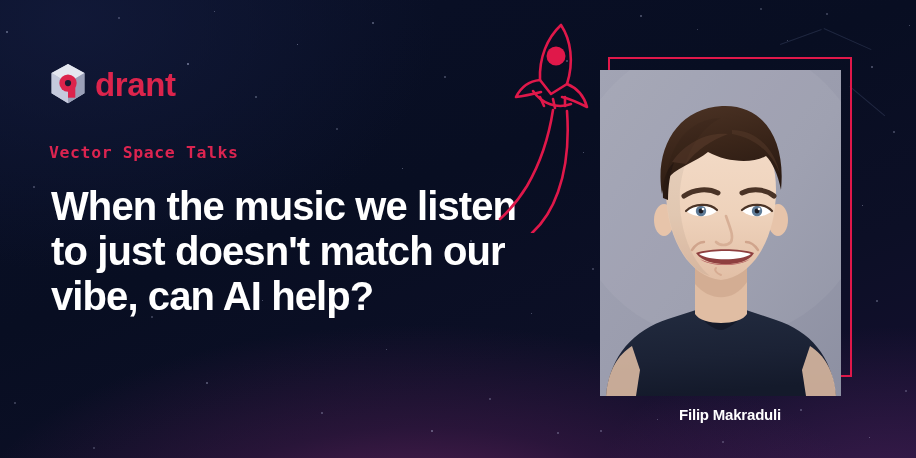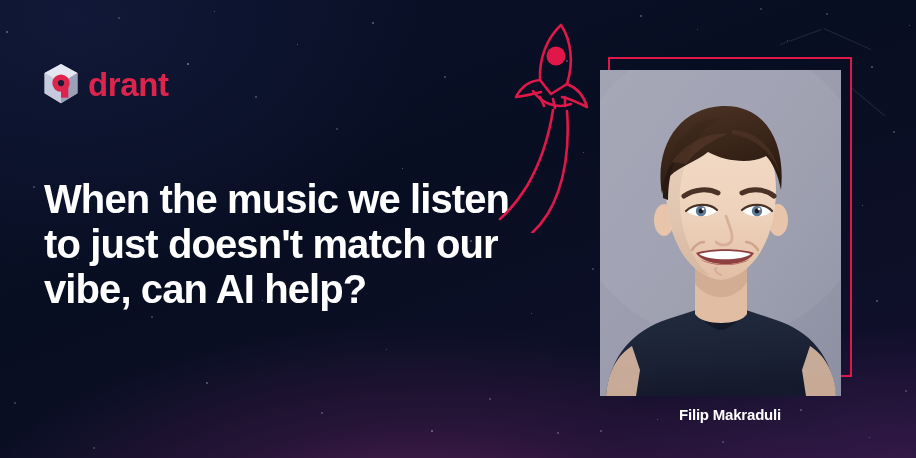--- a/index.html
+++ b/index.html
@@ -34,21 +34,21 @@
   .constellation-line {
     position: absolute;
     height: 1px;
     background: rgba(150,165,220,0.16);
     transform-origin: 0 0;
   }
 
   
   .logo {
     position: absolute;
-    left: 41px;
+    left: 48px;
     top: 63px;
     display: flex;
     align-items: center;
     gap: 7px;
   }
   .logo-mark { width: 40px; height: 42px; display:block; }
   .logo-text {
     color: #dc244c;
     font-size: 33px;
     font-weight: 700;
@@ -73,21 +73,21 @@
   .headline {
     position: absolute;
     left: 44px;
     top: 177px;
     width: 470px;
     color: #ffffff;
     font-size: 40px;
     font-weight: 700;
     line-height: 1.13;
     letter-spacing: -0.9px;
-    margin: 0;
+    margin: 7px;
   }
 
   
   .rocket {
     position: absolute;
     left: 497px;
     top: 18px;
     width: 130px;
     height: 215px;
     pointer-events: none;
@@ -188,20 +188,21 @@
       <polygon points="21,1 39,11 21,22 3,11" fill="#e4e7f0"></polygon>
       <polygon points="21,22 39,11 39,33 21,44" fill="#9aa0b8"></polygon>
       <polygon points="21,22 3,11 3,33 21,44" fill="#c5cadd"></polygon>
       <circle cx="21" cy="22" r="9.5" fill="#dc244c"></circle>
       <rect x="21" y="22" width="8" height="16" fill="#dc244c"></rect>
       <circle cx="21" cy="22" r="3.4" fill="#161c33"></circle>
     </svg>
     <span class="logo-text">drant</span>
   </div>
 
+  <div class="eyebrow">Vector Space Talks</div>
 
   <h1 class="headline">When the music we listen to just doesn't match our vibe, can AI help?</h1>
 
   <svg class="rocket" viewBox="0 0 130 215">
     <g fill="none" stroke="#e0184a" stroke-width="2.6" stroke-linecap="round" stroke-linejoin="round">
       <path d="M43 62 C 42 40, 50 20, 64 7 C 74 22, 77 44, 70 66 L 54 76 Z"></path>
       <path d="M43 62 C 33 63, 24 69, 19 79 C 27 78, 36 76, 44 74"></path>
       <path d="M70 66 C 80 70, 87 78, 90 89 C 82 85, 73 81, 65 79"></path>
       <path d="M36 73 C 45 86, 60 91, 74 86"></path>
       <path d="M43 79 L 47 88"></path>

